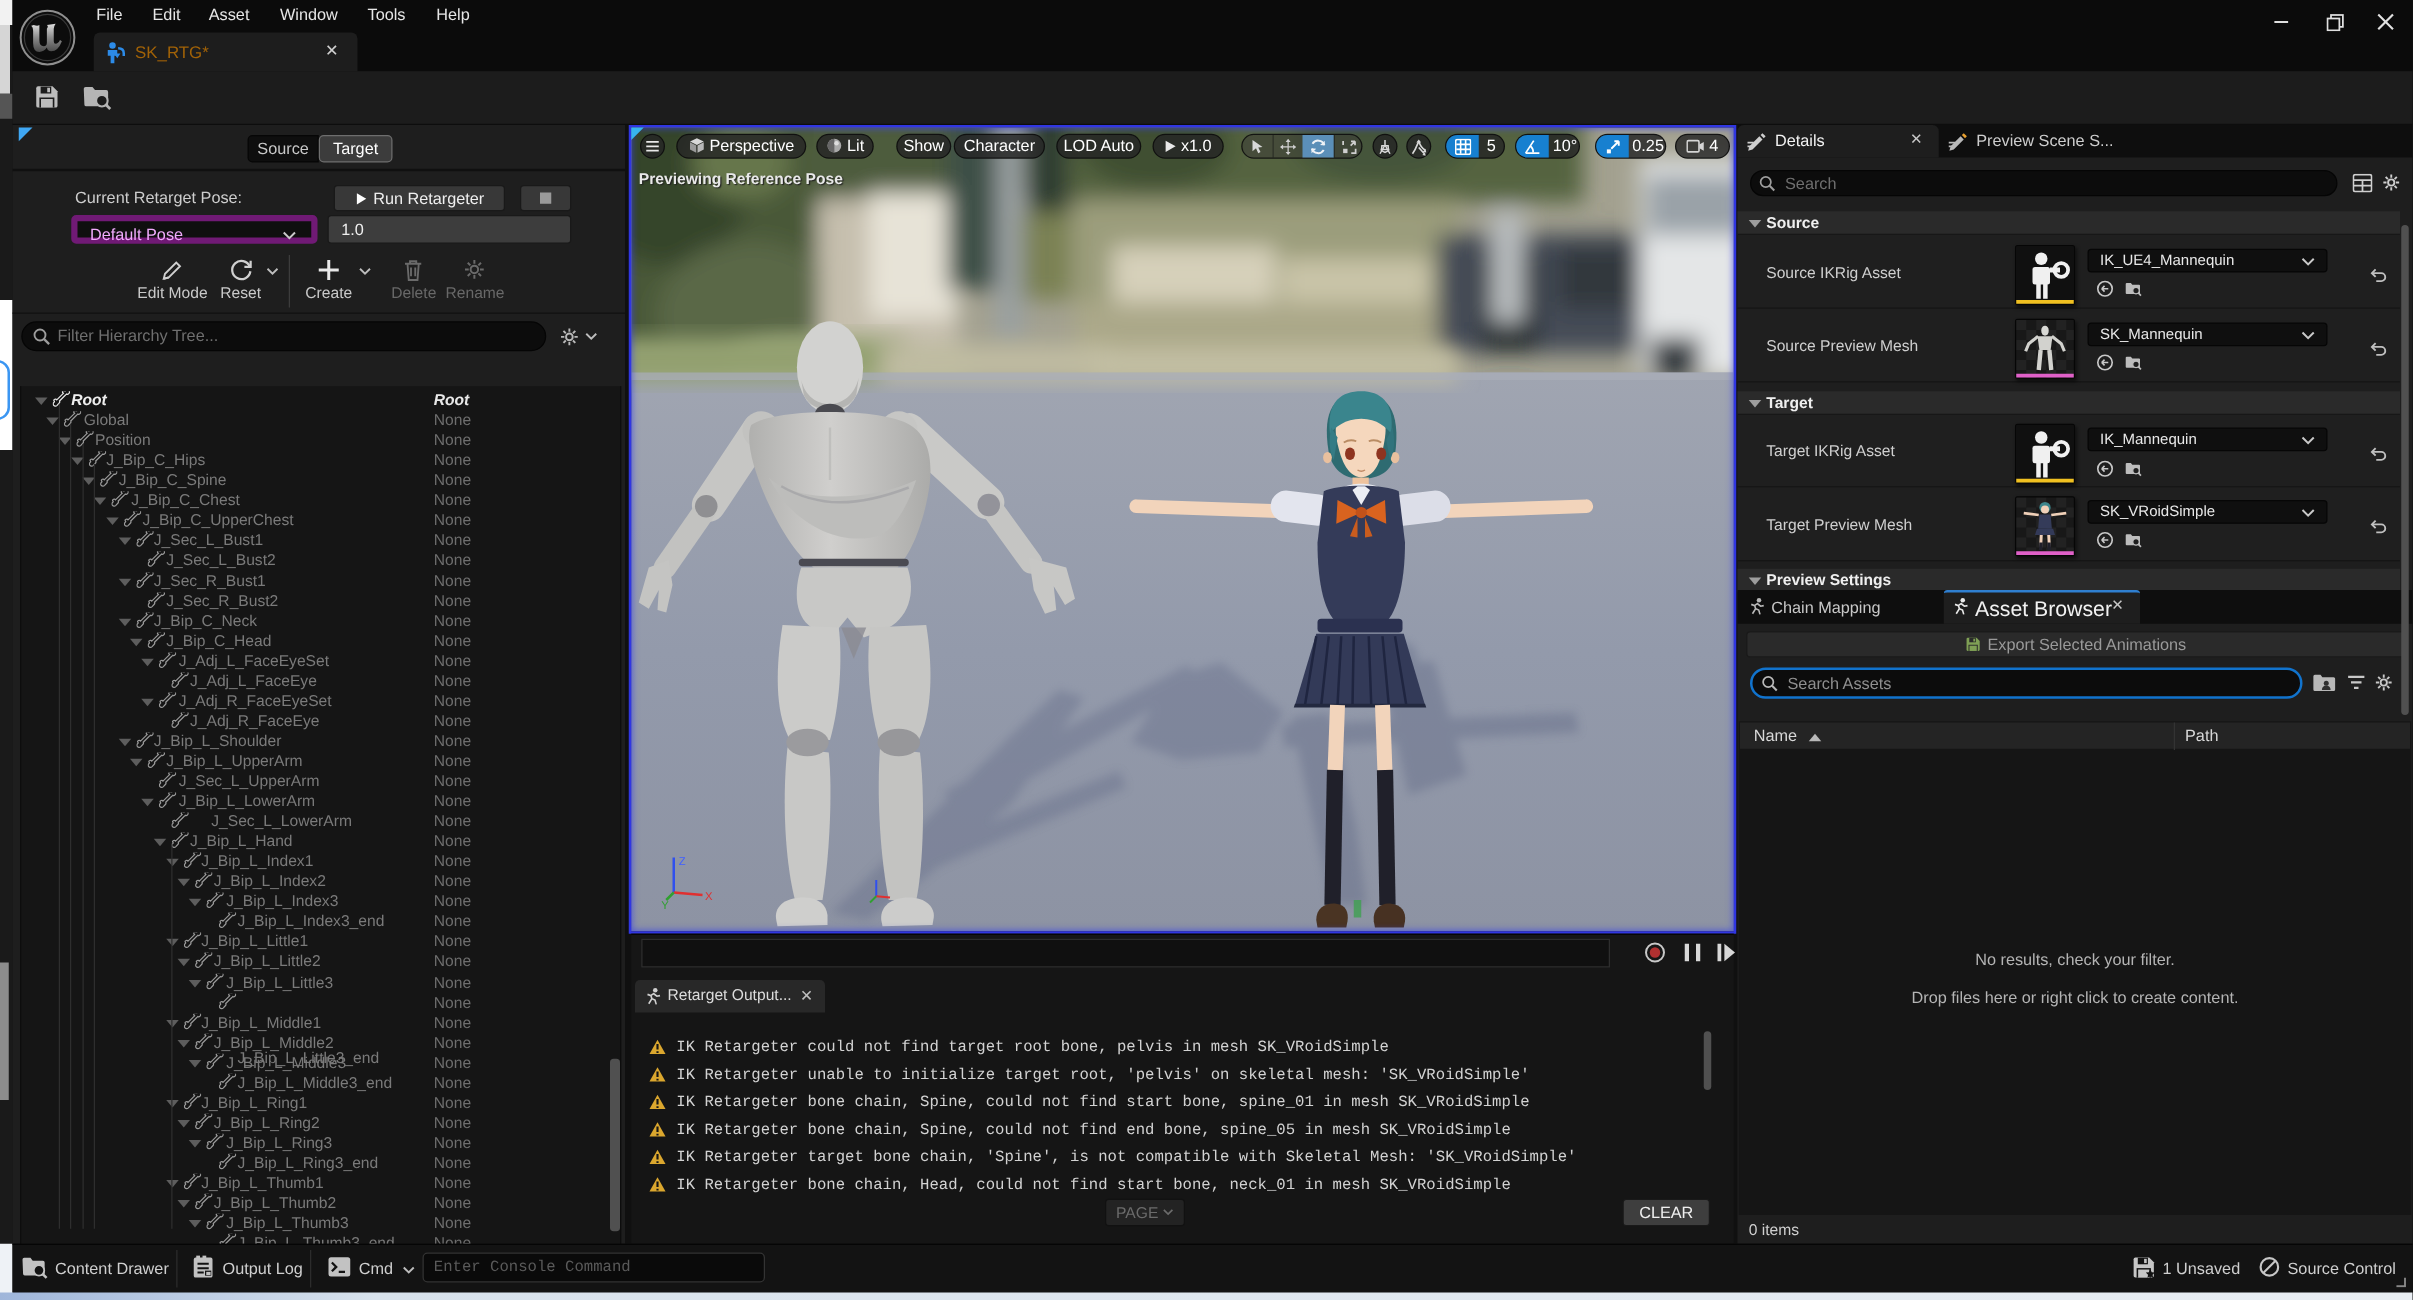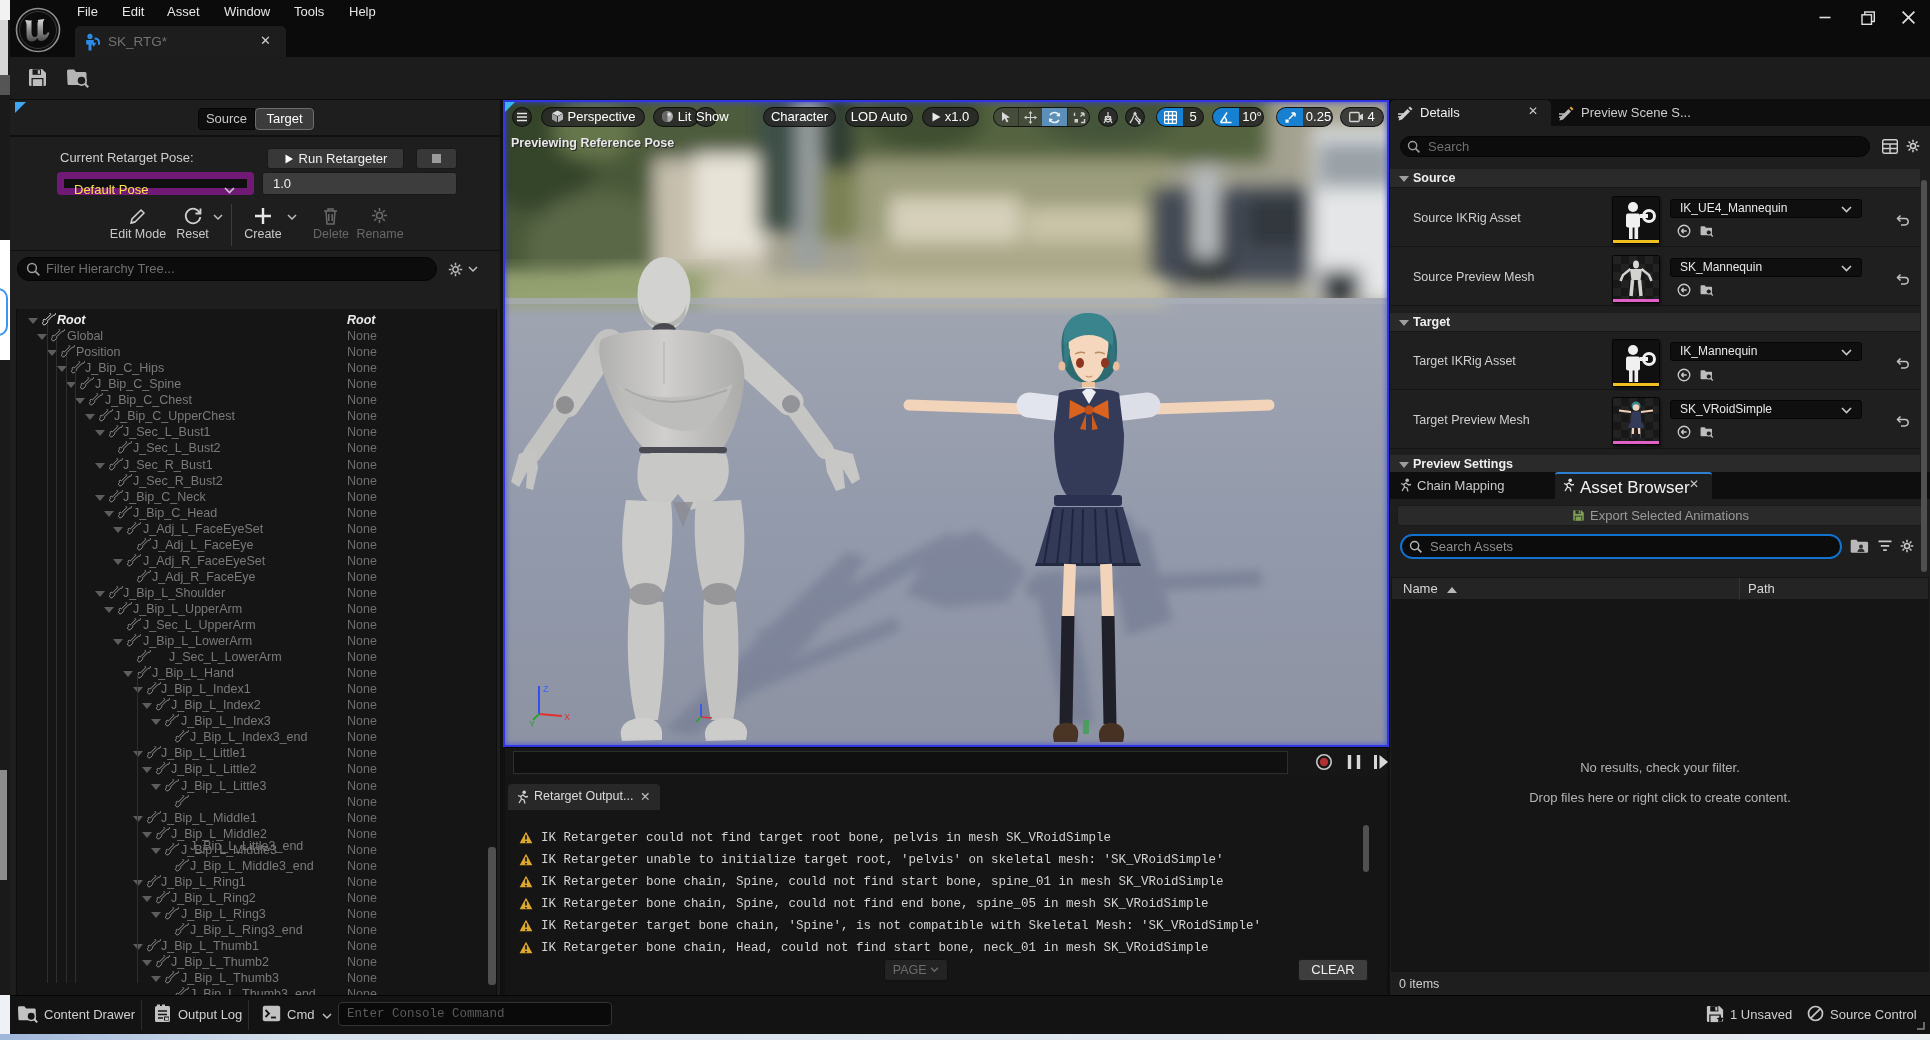--- a/index.html
+++ b/index.html
@@ -20,21 +20,21 @@
 #treebody{position:absolute;left:16px;top:309px;width:481px;height:692px;background:#151515;border:1px solid #0d0d0d;border-top:none;overflow:hidden}
 .trow{position:absolute;left:0;width:464px;height:16px;font-size:12.5px;color:#7a7a7a;line-height:16px}
 .trow .tri{position:absolute;top:6px;width:0;height:0;border-left:5px solid transparent;border-right:5px solid transparent;border-top:6px solid #5d5d5d}
 .trow .bi{position:absolute;top:1px;width:14px;height:14px}
 .bn{width:14px;height:14px}
 .trow .bname{position:absolute;top:0;white-space:nowrap}
 .trow .chain{position:absolute;left:330px;top:0;color:#6e6e6e}
 .vguide{position:absolute;width:1px;background:#2e2e2e}
 
 .btn{position:absolute;background:#383838;border:1px solid #191919;border-radius:3px;color:#efefef;font-size:13px;text-align:center}
-.ddown{position:absolute;background:#0f0f0f;border:7px solid #701a75;border-radius:4px;color:#fde047;font-size:13px}
+.ddown{position:absolute;background:#0f0f0f;border:5px solid #701a75;border-radius:4px;color:#f0abfc;font-size:13px}
 .toollbl{position:absolute;color:#c9c9c9;font-size:12.5px;text-align:center}
 .dim{color:#686868!important}
 
 #vpwrap{position:absolute;left:505px;top:102px;width:882px;height:643px;background:#9aa1b0;overflow:hidden}
 #vpglow{position:absolute;left:503px;top:100px;width:886px;height:647px;pointer-events:none;border:2px solid #3036e2;box-shadow:inset 0 0 5px 1px rgba(55,65,235,.65);}
 .pill{position:absolute;height:20px;border-radius:10px;background:rgba(36,36,36,.82);border:1.5px solid rgba(12,12,12,.85);color:#ffffff;font-size:13px;line-height:18px;text-align:center}
 .pillseg{position:absolute;top:0;height:100%}
 
 #timeline{position:absolute;left:505px;top:747px;width:882px;height:29px;background:#161616;border-top:1px solid #060606}
 #tlfield{position:absolute;left:8px;top:3px;width:775px;height:23px;background:#101010;border:1px solid #2e2e2e}
@@ -104,21 +104,21 @@
       <path d="M1.6 1.6 13.4 13.4 M13.4 1.6 1.6 13.4" stroke="#e0e0e0" stroke-width="1.7"></path>
     </svg>
 
 <div id="docktab"></div>
 <svg class="abs" style="left:83px;top:33px" width="19" height="19" viewBox="0 0 19 19">
  <circle cx="7" cy="3.4" r="2.6" fill="#2c8be8"></circle>
  <path d="M3.2 7 h7.6 v4.5 h-2.3 v6 h-3 v-6 h-2.3 z" fill="#2c8be8"></path>
  <path d="M11.5 5.5 q4.5 0 4.5 4 l0 2.2" fill="none" stroke="#2c8be8" stroke-width="2"></path>
  <path d="M13 11 h6 l-3 4.5 z" fill="#2c8be8" transform="translate(-2.8,0.5) scale(0.85)"></path>
 </svg>
-<span class="abs" style="left:108px;top:34px;font-size:13.5px;color:#737373">SK_RTG*</span>
+<span class="abs" style="left:108px;top:34px;font-size:13.5px;color:#a16207">SK_RTG*</span>
 <span class="abs" style="left:260px;top:33px;font-size:13px;color:#cfcfcf">✕</span>
 
 <div id="toolbar"></div>
 <svg class="abs" style="left:27px;top:67px" width="21" height="21" viewBox="0 0 21 21">
       <path d="M2 3.5 a1.5 1.5 0 0 1 1.5-1.5 H15 L19 6 V17.5 A1.5 1.5 0 0 1 17.5 19 H3.5 A1.5 1.5 0 0 1 2 17.5 Z" fill="#bdbdbd"></path>
       <rect x="5.5" y="2.3" width="8.5" height="5.5" fill="#1c1c1c"></rect>
       <rect x="10.8" y="3.2" width="2.2" height="3.6" fill="#bdbdbd"></rect>
       <rect x="4.5" y="11" width="12" height="8" fill="#1c1c1c"></rect>
       <rect x="5.8" y="12.2" width="9.4" height="6.8" fill="#bdbdbd"></rect>
     </svg>
@@ -697,21 +697,21 @@
 <div class="pill" style="left:541px;top:107px;width:104px"><svg width="13" height="13" viewBox="0 0 13 13" style="vertical-align:-2px;margin-right:4px">
         <path d="M6.5 0.5 12 3.25 6.5 6 1 3.25Z" fill="#d8d8d8"></path>
         <path d="M1 3.7 6 6.3 6 12.2 1 9.5Z" fill="#9a9a9a"></path>
         <path d="M12 3.7 7 6.3 7 12.2 12 9.5Z" fill="#b8b8b8"></path>
       </svg>Perspective</div>
 <div class="pill" style="left:653px;top:107px;width:46px"><svg width="13" height="13" viewBox="0 0 13 13" style="vertical-align:-2px;margin-right:4px">
         <circle cx="6.5" cy="6.5" r="5.5" fill="#aaa"></circle>
         <path d="M6.5 1 A5.5 5.5 0 0 0 6.5 12 Z" fill="#666"></path>
         <circle cx="8.2" cy="4.6" r="1.8" fill="#ddd"></circle>
       </svg>Lit</div>
-<div class="pill" style="left:695px;top:107px;width:22px">Show</div>
+<div class="pill" style="left:717px;top:107px;width:44px">Show</div>
 <div class="pill" style="left:763px;top:107px;width:73px">Character</div>
 <div class="pill" style="left:845px;top:107px;width:68px">LOD Auto</div>
 <div class="pill" style="left:922px;top:107px;width:57px"><svg width="9" height="10" viewBox="0 0 9 10" style="vertical-align:-1px;margin-right:4px">
         <path d="M0.5 0.5 l8 4.5 -8 4.5z" fill="#e8e8e8"></path>
       </svg>x1.0</div>
 <div class="pill" style="left:993px;top:107px;width:97px;background:rgba(58,58,52,.55)">
  <span class="pillseg" style="left:0;width:24px"><svg width="11" height="13" viewBox="0 0 11 13" style="margin-top:3px">
           <path d="M1 1 L1 10 L3.8 7.6 L5.6 11.5 L7.4 10.6 L5.6 6.9 L9 6.6 Z" fill="#d8d8d8"></path>
         </svg></span>
  <span class="pillseg" style="left:24px;width:24px;border-left:1px solid rgba(20,20,20,.5)"><svg width="13" height="13" viewBox="0 0 13 13" style="margin-top:3px">

